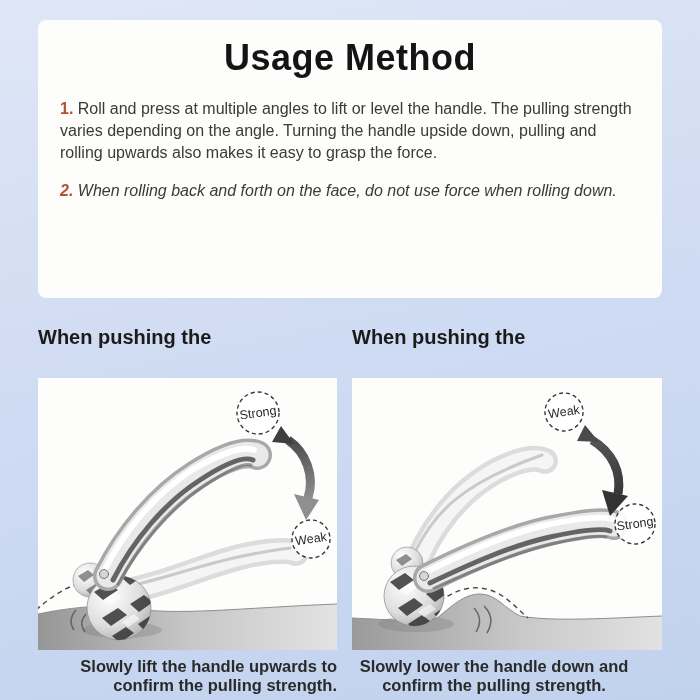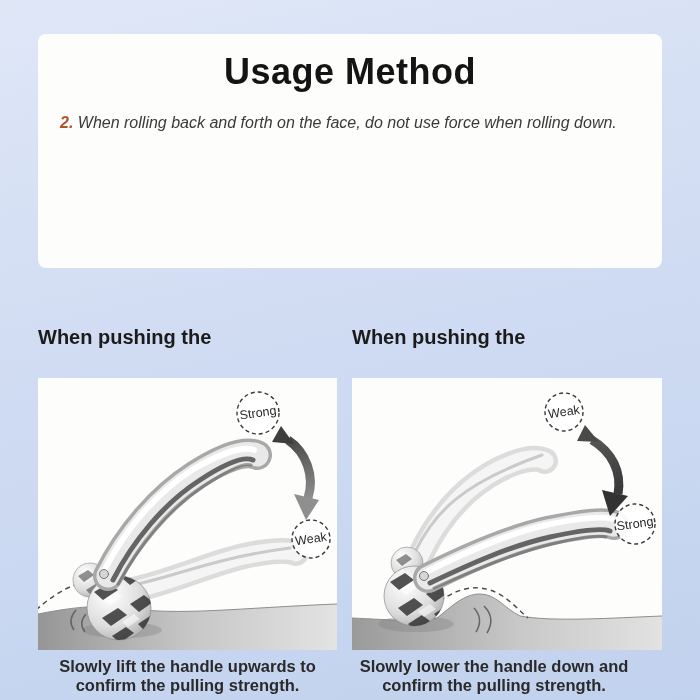--- a/index.html
+++ b/index.html
@@ -1,48 +1,49 @@
 <!DOCTYPE html>
 <html><head>
 <meta charset="utf-8">
 <style>
   html,body{margin:0;padding:0;}
   body{width:700px;height:700px;font-family:"Liberation Sans","DejaVu Sans",sans-serif;}
   .stage{position:relative;width:700px;height:700px;overflow:hidden;
     background:linear-gradient(168deg,#dfe7f7 0%,#d2ddf3 40%,#c1d2ee 100%);}
-  .card{position:absolute;left:38px;top:20px;width:624px;height:234px;
-    background:#fdfdfb;border-radius:8px;box-sizing:border-box;padding:14px 20px 0 20px;margin-top:14px;}
+  .card{position:absolute;left:38px;top:20px;width:624px;height:278px;
+    background:#fdfdfb;border-radius:8px;box-sizing:border-box;padding:14px 20px 0 20px;}
   .card h1{margin:2px 0 18px 0;text-align:center;font-size:36px;line-height:44px;
     font-weight:700;color:#141414;letter-spacing:.5px;}
   .item{margin:0 2px 16px 2px;font-size:16px;line-height:22px;color:#3a3a3a;}
   .item.tight{margin-bottom:6px;font-style:italic;}
   .item .num{color:#b0522c;font-weight:700;}
   .hdr{position:absolute;top:325px;text-align:left;font-size:20px;font-weight:700;
     line-height:24px;color:#1b1b1b;}
   .hdr span{display:block;}
   .hdr.left{left:38px;width:299px;}
   .hdr.right{left:352px;width:310px;}
   .panel{position:absolute;top:378px;height:272px;background:#fdfdfc;}
   .panel.left{left:38px;width:299px;}
   .panel.right{left:352px;width:310px;}
   .panel svg{display:block;width:100%;height:100%;}
   .caption{position:absolute;top:657px;text-align:center;font-size:16.5px;font-weight:700;
     line-height:19px;color:#2a2a2a;}
   .caption span{display:block;}
-  .caption.left{left:38px;width:299px;}
+  .caption.left{left:38px;width:299px;text-align:right;}
   .caption.right{left:339px;width:310px;}
   .circle-label{font-size:12.5px;font-weight:400;fill:#2b2b2b;text-anchor:middle;}
 </style>
 </head>
 <body>
 
 <div class="stage">
 
   <section class="card">
     <h1>Usage Method</h1>
+    <p class="item"><span class="num">1.</span> <span>Roll and press at multiple angles to lift or level the handle. The pulling strength varies depending on the angle. Turning the handle upside down, pulling and rolling upwards also makes it easy to grasp the force.</span></p>
     <p class="item tight"><span class="num">2.</span> <span>When rolling back and forth on the face, do not use force when rolling down.</span></p>
   </section>
 
   <div class="hdr left">
     <span>When pushing the</span>
   </div>
   <div class="hdr right">
     <span>When pushing the</span>
   </div>
 

